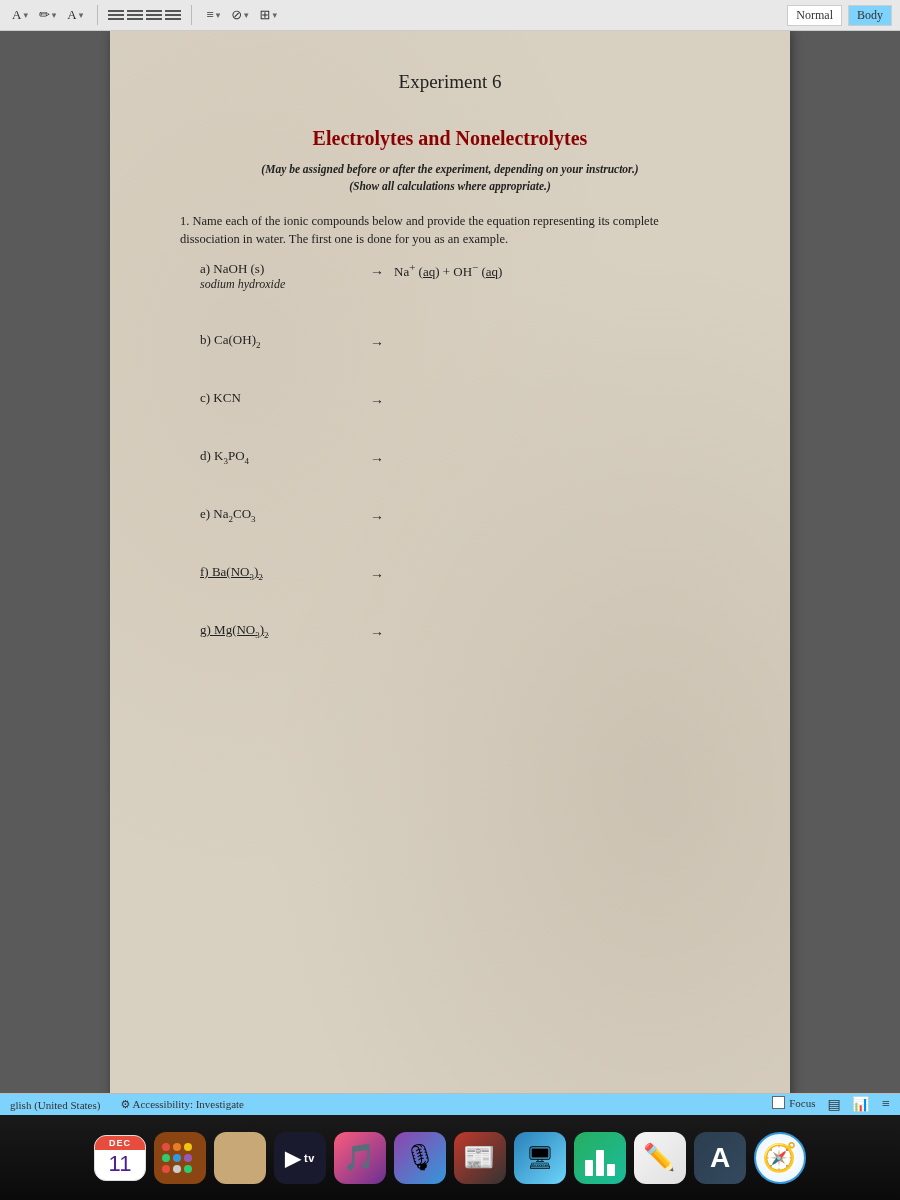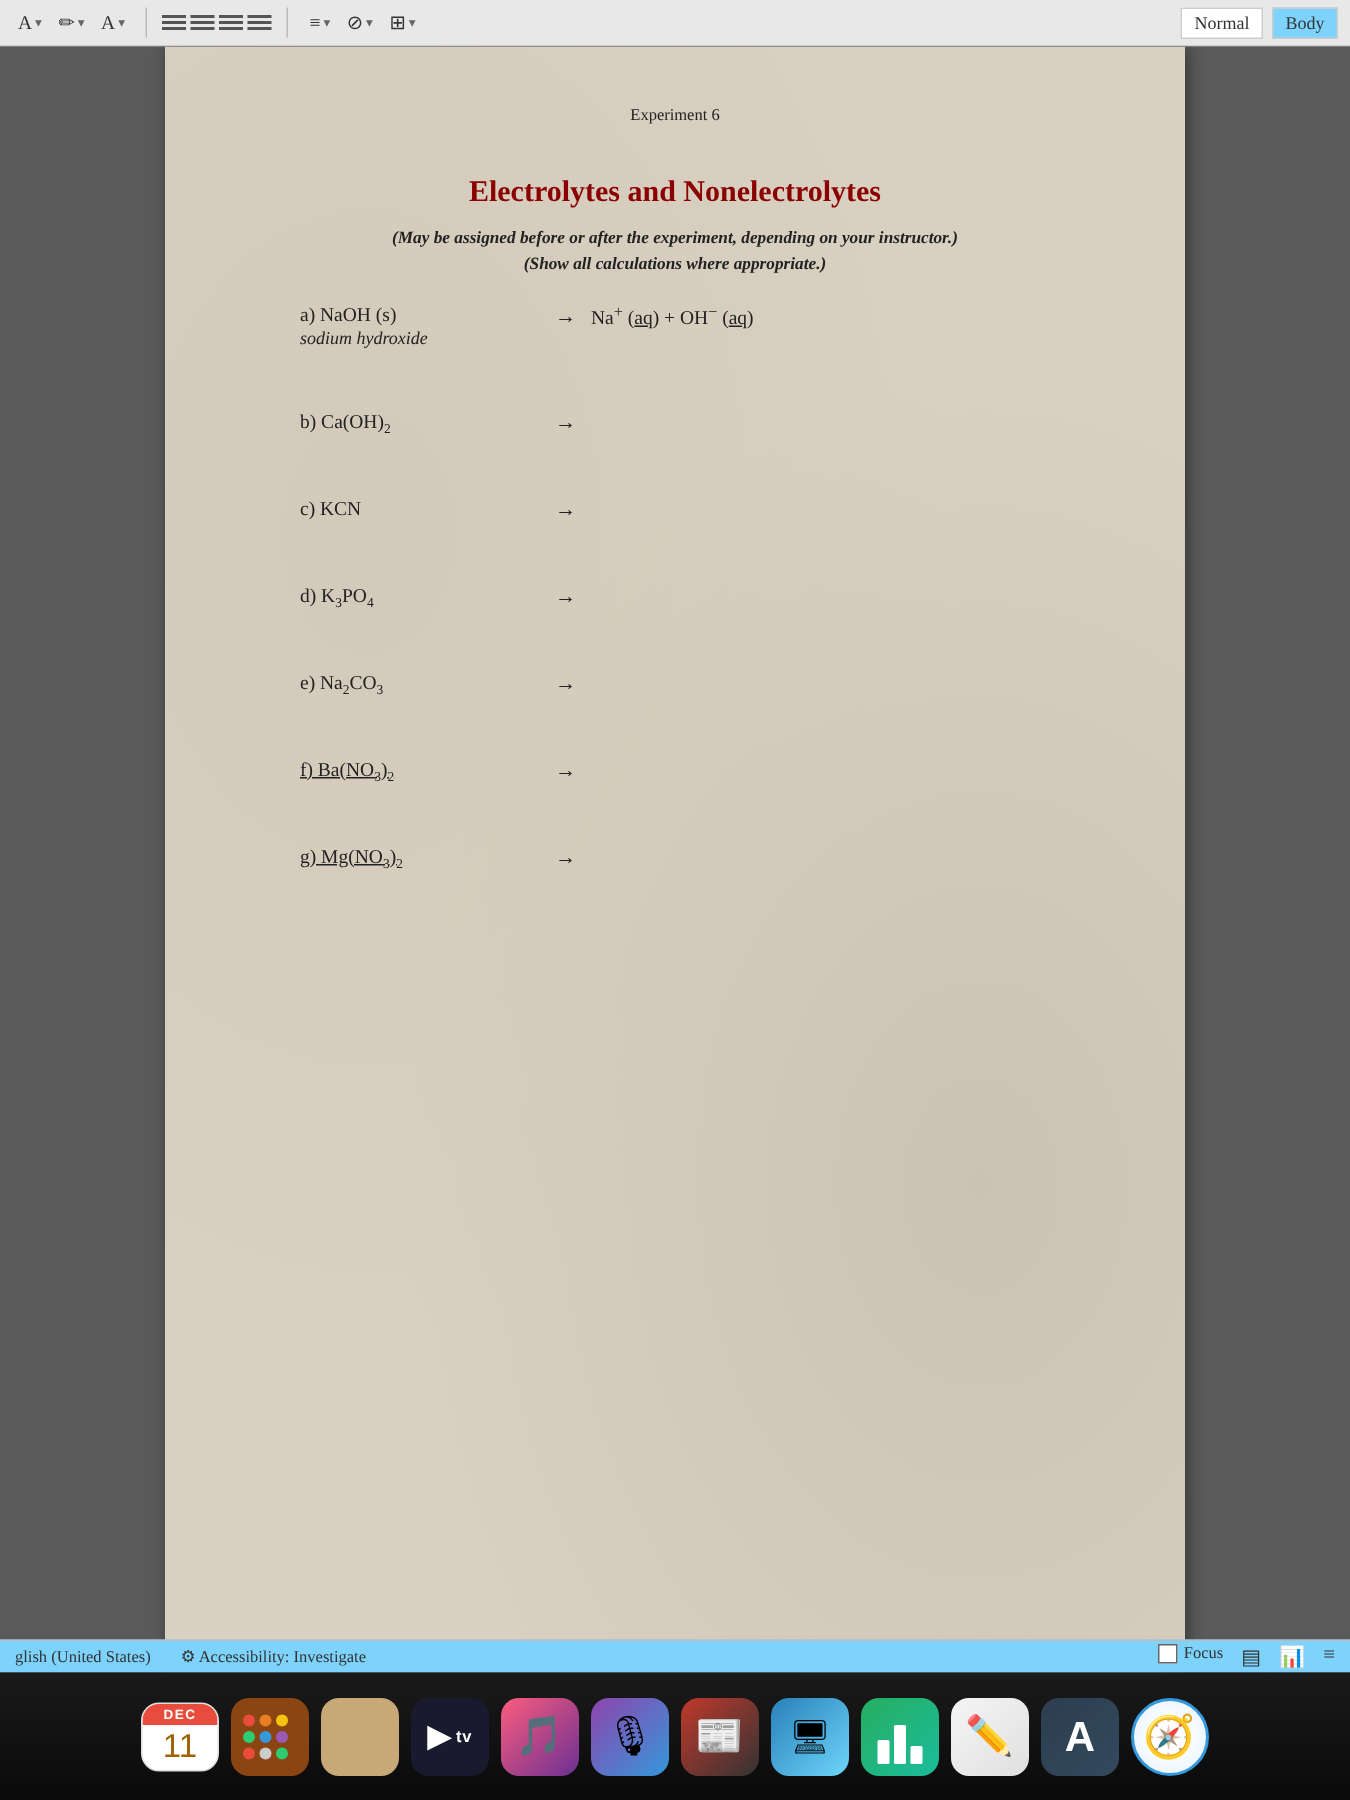--- a/index.html
+++ b/index.html
@@ -95,21 +95,21 @@
       background-image: 
         radial-gradient(ellipse at 20% 30%, rgba(210,200,185,0.8) 0%, transparent 50%),
         radial-gradient(ellipse at 80% 70%, rgba(195,185,170,0.6) 0%, transparent 50%);
       padding: 40px 70px;
       position: relative;
       box-shadow: 2px 0 10px rgba(0,0,0,0.4);
     }
 
     .experiment-number {
       text-align: center;
-      font-size: 11px;
+      font-size: 19px;
       font-weight: normal;
       margin-bottom: 6px;
       color: #222;
     }
 
     .experiment-title {
       text-align: center;
       font-size: 20px;
       font-weight: bold;
       color: #8B0000;
@@ -265,21 +265,21 @@
       font-size: 9px;
       color: white;
       font-family: -apple-system, sans-serif;
       font-weight: bold;
       padding: 2px 0;
       letter-spacing: 1px;
     }
     .dock-date-day {
       font-size: 22px;
       font-family: -apple-system, sans-serif;
-      color: #a16207;
+      color: #4c1d95;
       line-height: 1.3;
     }
 
     .dock-dots {
       display: flex;
       flex-direction: column;
       gap: 3px;
       background: #8B4513;
       border-radius: 12px;
       padding: 8px;
@@ -483,20 +483,23 @@
       <br>
       <span>Electrolytes and Nonelectrolytes</span>
     </div>
 
     <div class="assignment-note">
       <span>(May be assigned before or after the experiment, depending on your instructor.)</span><br>
       <span>(Show all calculations where appropriate.)</span>
     </div>
 
 
+    <div class="question-intro">
+      <span class="q-num">1. </span><span>Name each of the ionic compounds below and provide the equation representing its complete dissociation in water. The first one is done for you as an example.</span>
+    </div>
 
     <div class="compound-row">
       <div class="compound-label">
         <span>a) NaOH (s)</span>
         <span class="italic-name">sodium hydroxide</span>
       </div>
       <span class="compound-arrow">→</span>
       <div class="compound-answer">
         Na<sup>+</sup> (<span class="aq">aq</span>) + OH<sup>−</sup> (<span class="aq">aq</span>)
       </div>

